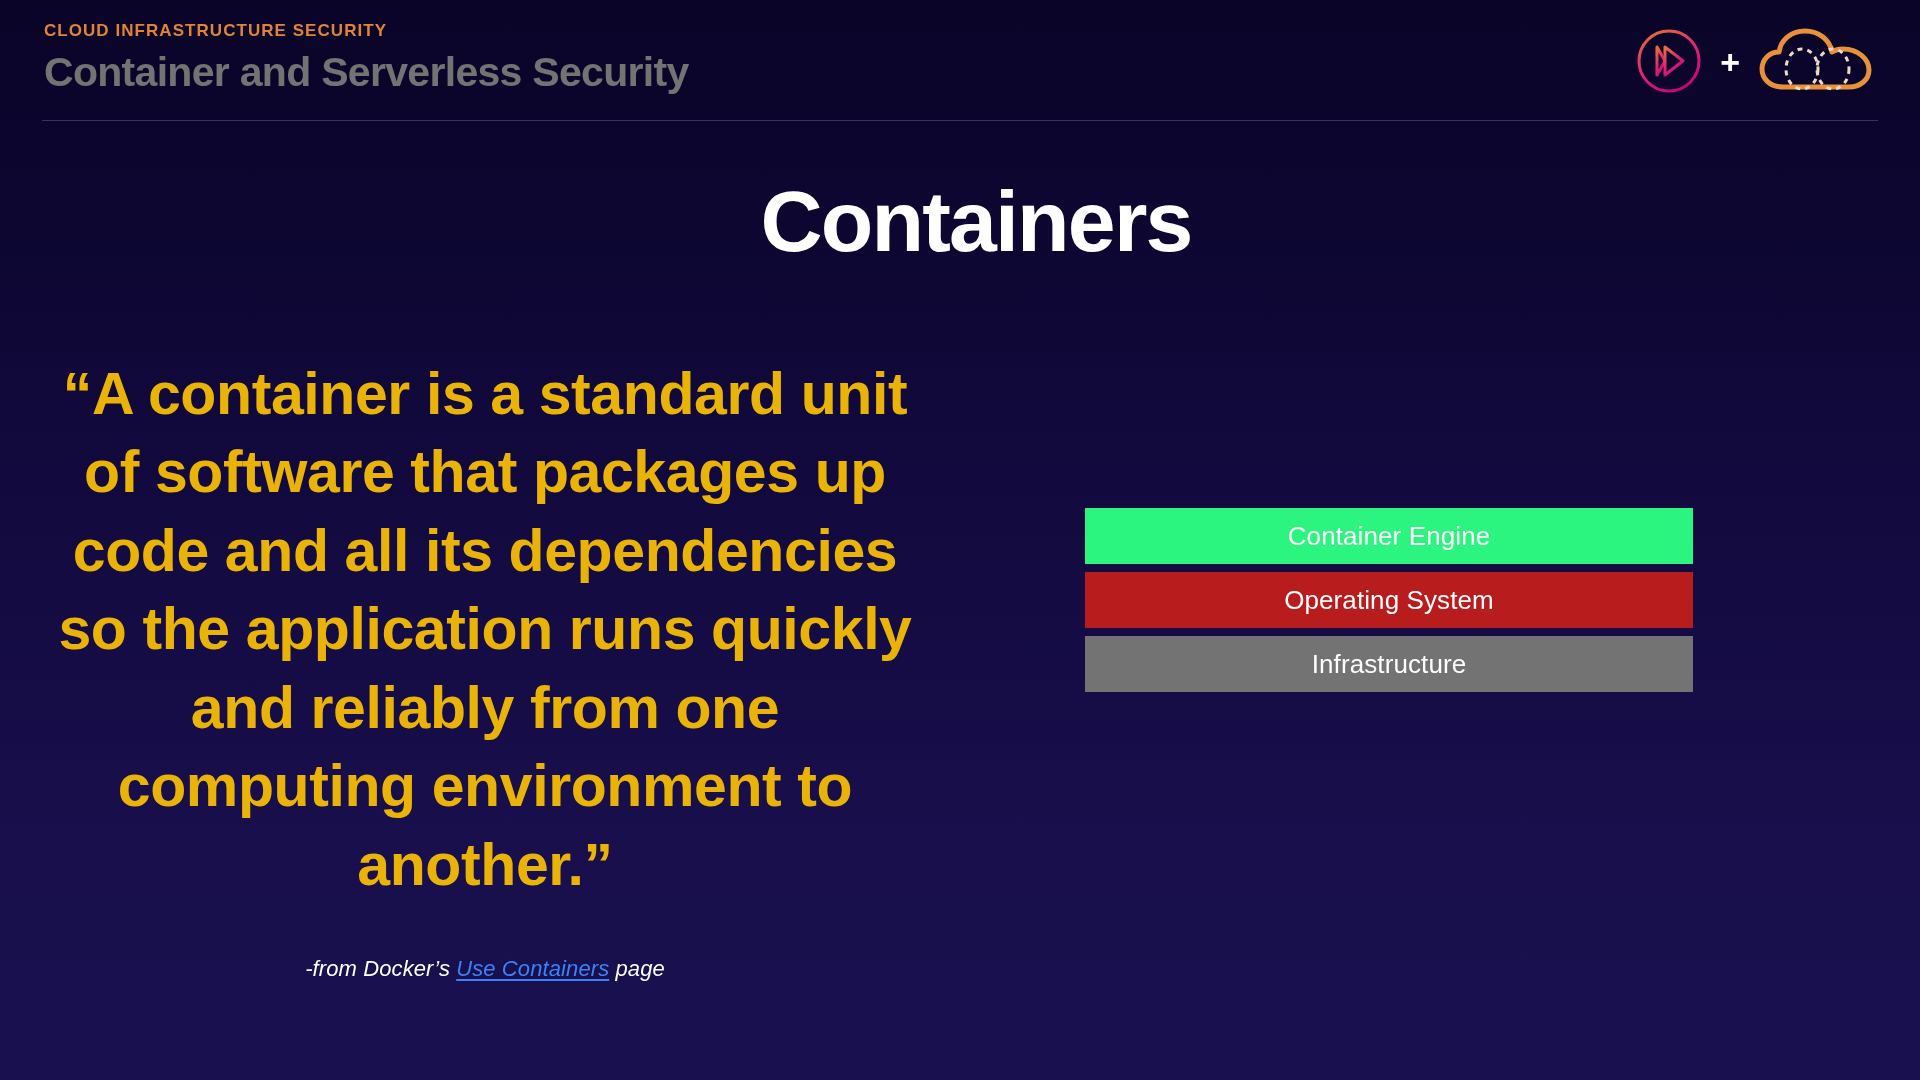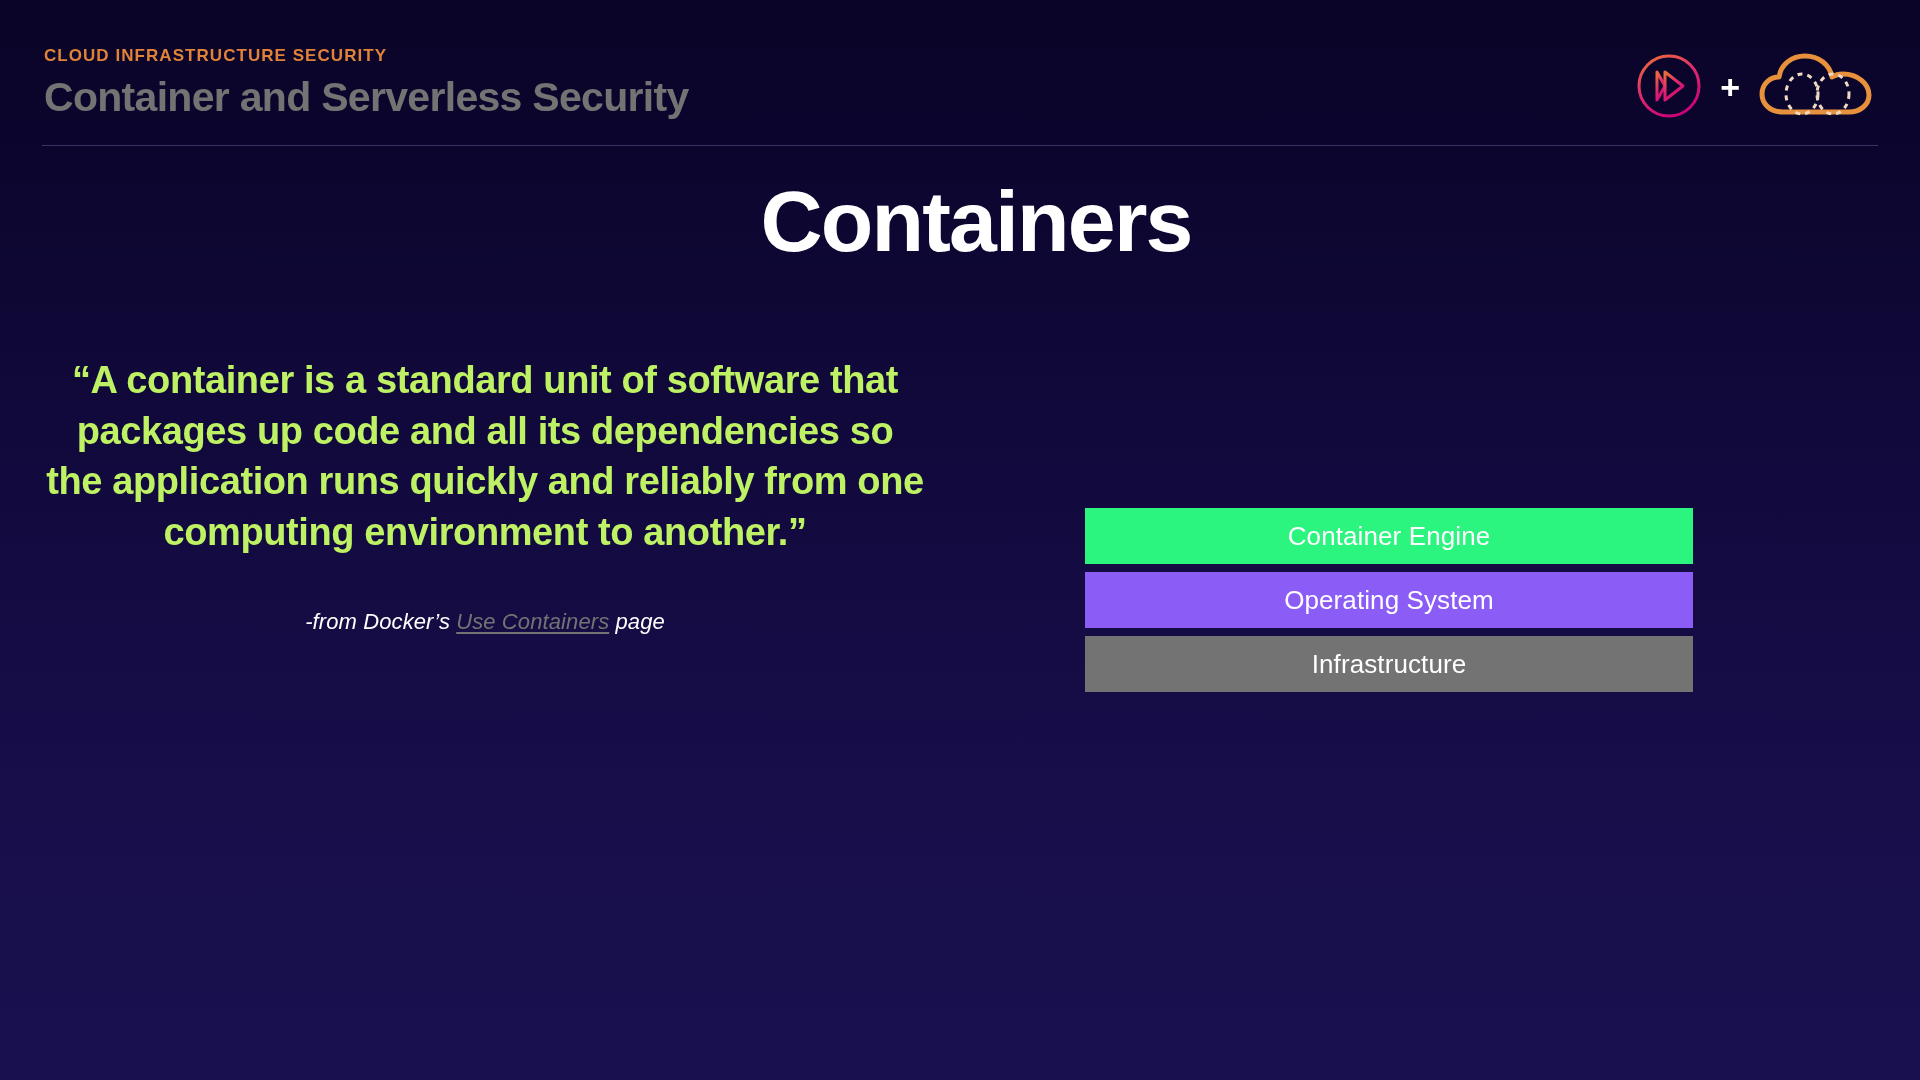--- a/index.html
+++ b/index.html
@@ -19,21 +19,21 @@
         #170e4a 72%,
         #191050 100%);
     color:#ffffff;
     position:relative;
   }
 
   
   .header {
     position:absolute;
     left:0; top:0;
-    width:1920px; height:122px;margin-top:25px;
+    width:1920px; height:122px;
   }
 
   .header-text {
     position:absolute;
     left:44px; top:22px;
   }
 
   .eyebrow {
     font-size:17px;
     font-weight:bold;
@@ -93,38 +93,38 @@
 
   
   .quote-block {
     position:absolute;
     left:45px; top:355px;
     width:880px;
     text-align:center;
   }
 
   .quote-text {
-    font-size:38px;
+    font-size:59px;
     font-weight:bold;
     line-height:1.33;
     letter-spacing:-0.4px;
-    color:#bef264;
+    color:#eab308;
   }
 
   .attribution {
     margin-top:52px;
     font-size:22px;
     font-style:italic;
     color:#ffffff;
     letter-spacing:0.1px;
   }
   .attribution .link {
     text-decoration:underline;
     text-underline-offset:3px;
-    color:#737373;
+    color:#3b82f6;
     cursor:pointer;
   }
 
   
   .stack {
     position:absolute;
     left:1085px; top:508px;
     width:608px;
   }
 
@@ -193,19 +193,19 @@
 
   <div class="attribution">
     <span>-from Docker’s </span><span class="link">Use Containers</span><span> page</span>
   </div>
 </div>
 
 <div class="stack">
   <div class="stack-layer" style="background: rgb(43, 245, 127);">
     <span>Container Engine</span>
   </div>
-  <div class="stack-layer" style="background: #8b5cf6;">
+  <div class="stack-layer" style="background: #b91c1c;">
     <span>Operating System</span>
   </div>
   <div class="stack-layer" style="background: #737373;">
     <span>Infrastructure</span>
   </div>
 </div>
 
 </body></html>

